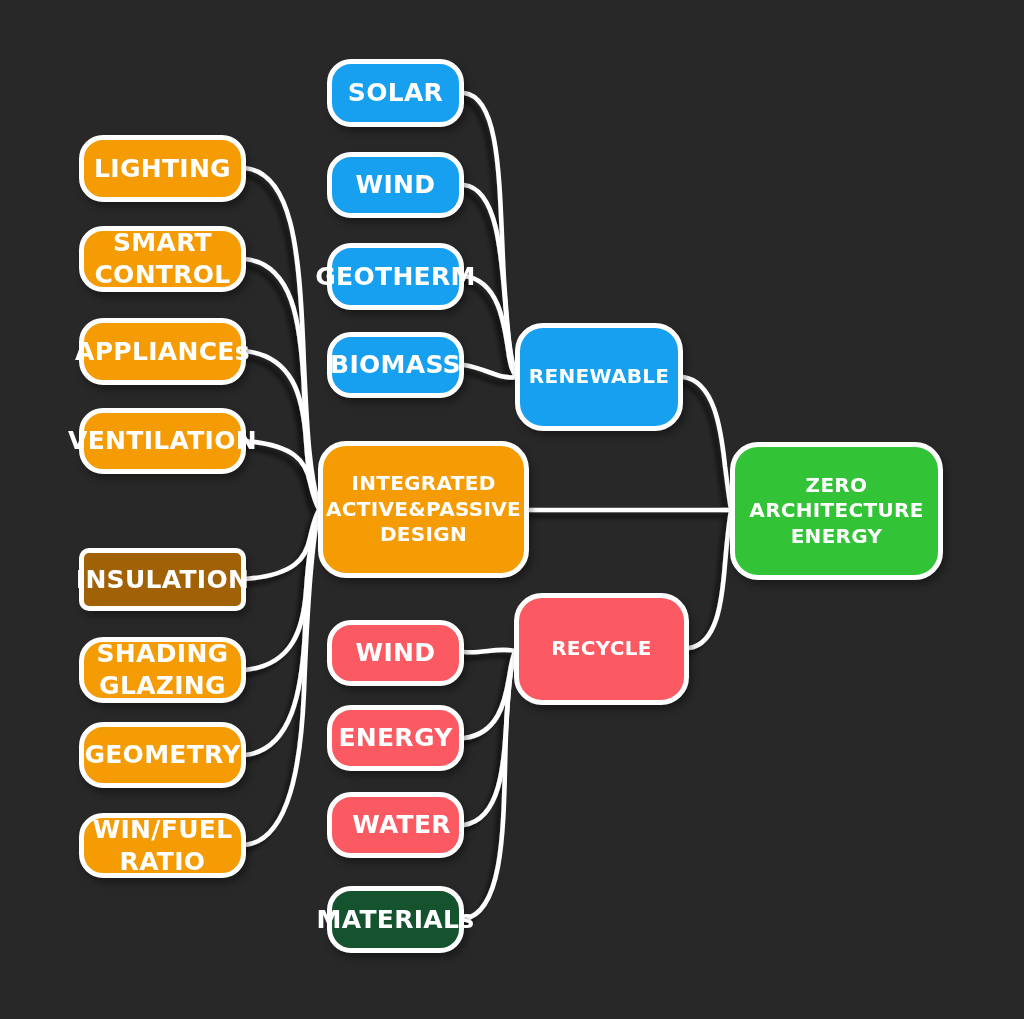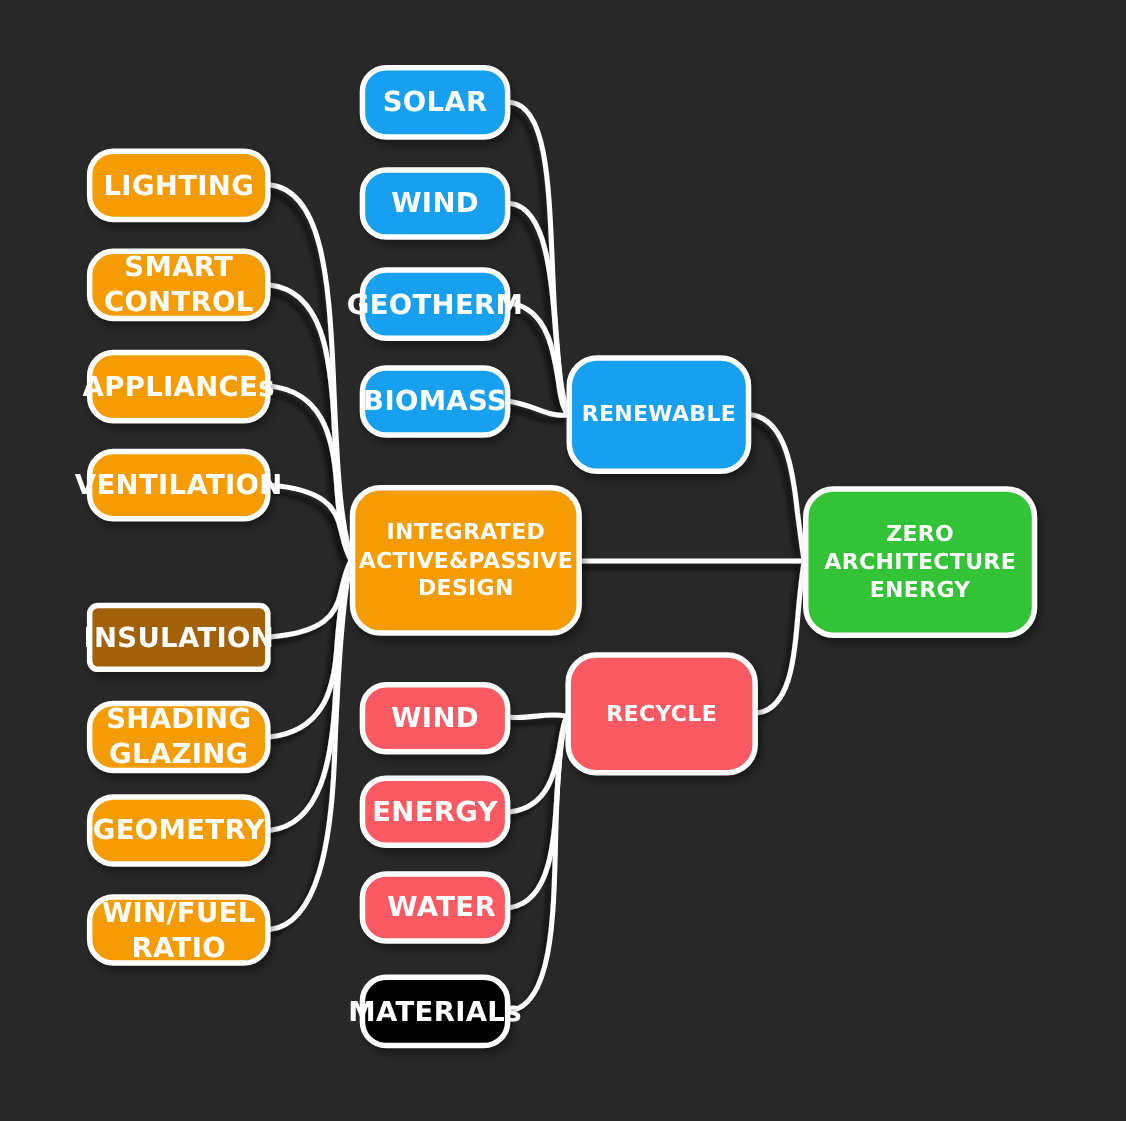--- a/index.html
+++ b/index.html
@@ -123,21 +123,21 @@
 
   <div class="node small n-fuel" style="background: rgb(251, 90, 98);">
     <span>WIND</span>
   </div>
   <div class="node small n-energy" style="background: rgb(251, 90, 98);">
     <span>ENERGY</span>
   </div>
   <div class="node small n-water" style="background: rgb(251, 90, 98); padding-left: 16px;">
     <span>WATER</span>
   </div>
-  <div class="node small n-materials" style="background: #000000; text-align: right;">
+  <div class="node small n-materials" style="background: #14532d; text-align: right;">
     <span>MATERIALs</span>
   </div>
   <div class="node large n-recycle" style="background: rgb(251, 90, 98);">
     <span>RECYCLE</span>
   </div>
 
   <div class="node large n-zero" style="background: rgb(50, 195, 54);">
     <span>ZERO ARCHITECTURE ENERGY</span>
   </div>
 

